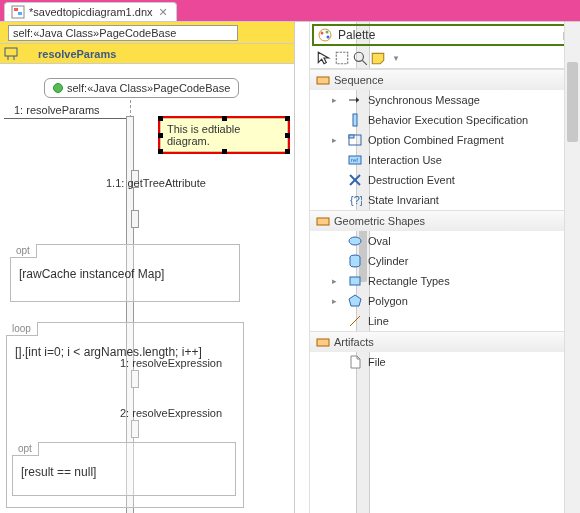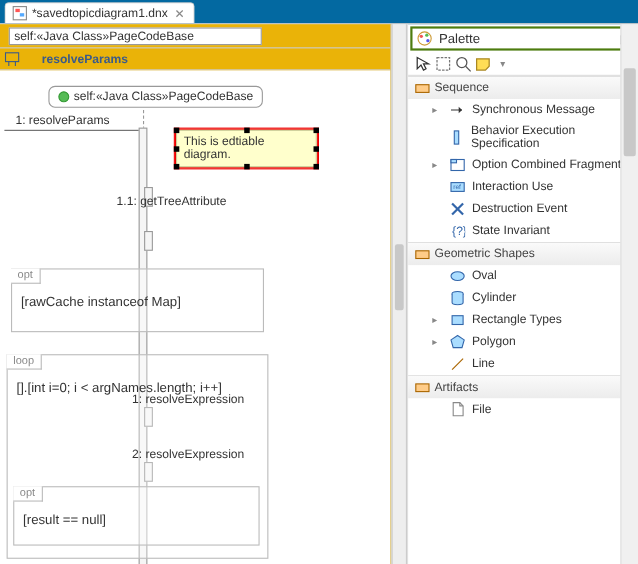--- a/index.html
+++ b/index.html
@@ -1,21 +1,21 @@
 <!DOCTYPE html>
 <html><head>
 <meta charset="utf-8">
 <style>
 * { box-sizing: border-box; margin: 0; padding: 0; }
 body { font-family: "Segoe UI", Tahoma, sans-serif; font-size: 11px; width: 580px; height: 513px; background: #fff; overflow: hidden; position: relative; color: #333; }
-.tab-bar { height: 22px; background: #0369a1; border-bottom: 1px solid #ccc; display: flex; align-items: flex-end; padding-left: 4px; }
+.tab-bar { height: 22px; background: #ec4899; border-bottom: 1px solid #ccc; display: flex; align-items: flex-end; padding-left: 4px; }
 .tab { background: #fff; border: 1px solid #ccc; border-bottom: none; border-radius: 4px 4px 0 0; padding: 2px 6px; display: flex; align-items: center; gap: 4px; font-size: 11px; }
 .close-x { color: #888; font-size: 11px; padding: 0 2px; }
 .workspace { display: flex; height: 491px; }
-.editor { width: 356px; border-right: 1px solid #ccc; background: #eab308; position: relative; overflow: hidden; }
+.editor { width: 295px; border-right: 1px solid #ccc; background: #fde047; position: relative; overflow: hidden; }
 .palette { flex: 1; border-left: 1px solid #e0e0e0; display: flex; flex-direction: column; }
 .context-bar { height: 22px; border-bottom: 1px solid #ccc; display: flex; align-items: center; padding: 0 8px; }
 .context-box { border: 1px solid #999; padding: 1px 8px 1px 4px; background: #fff; font-size: 11px; min-width: 230px; }
 .title-bar { height: 20px; border-bottom: 1px solid #ccc; display: flex; align-items: center; padding: 0 4px; gap: 20px; font-weight: bold; color: #3a5a8a; font-size: 11px; }
 .diagram-canvas { position: relative; height: 450px; background: #fff; }
 .lifeline-head { position: absolute; border: 1px solid #999; background: #fff; border-radius: 6px; padding: 3px 8px; display: flex; align-items: center; gap: 4px; font-size: 11px; }
 .lifeline { position: absolute; width: 0; border-left: 1px dashed #999; }
 .activation { position: absolute; width: 8px; background: #f5f5f5; border: 1px solid #999; }
 .msg-label { position: absolute; font-size: 11px; color: #333; }
 .arrow-h { position: absolute; height: 0; border-top: 1px solid #666; }

